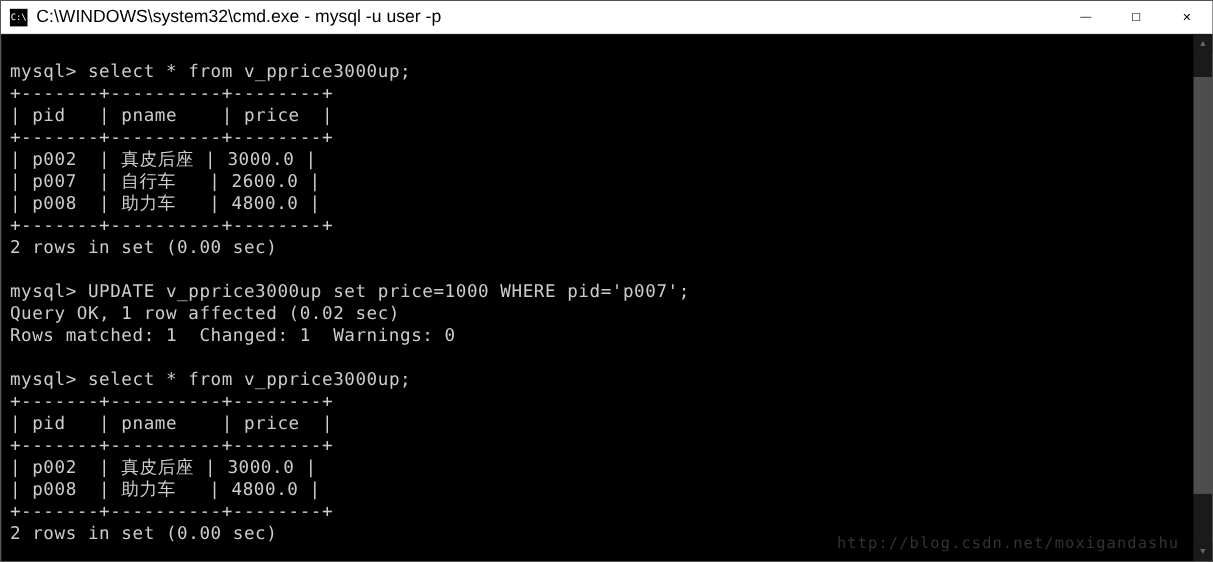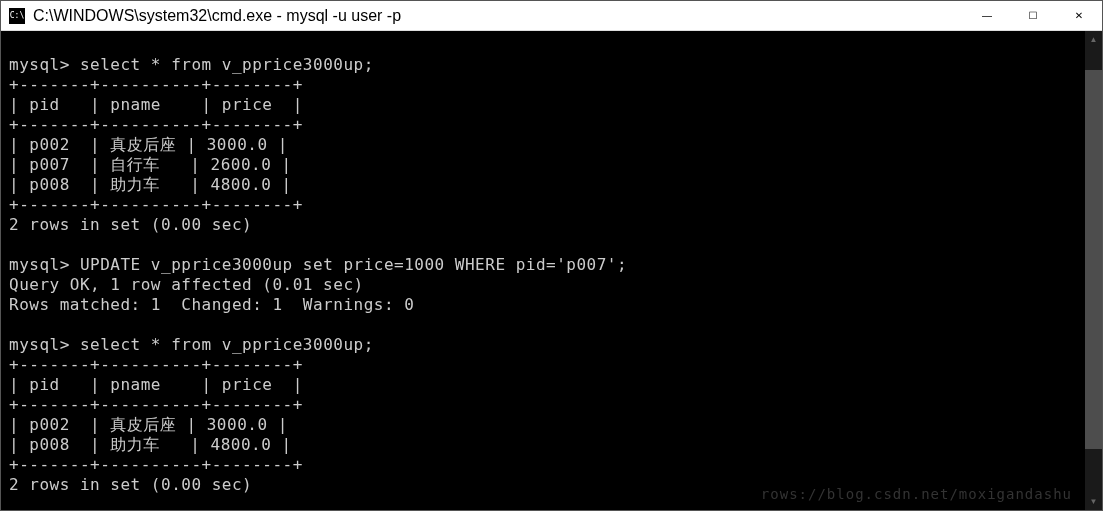--- a/index.html
+++ b/index.html
@@ -141,33 +141,33 @@
 <span>+-------+----------+--------+</span>
 <span>| pid   | pname    | price  |</span>
 <span>+-------+----------+--------+</span>
 <span>| p002  | 真皮后座 | 3000.0 |</span>
 <span>| p007  | 自行车   | 2600.0 |</span>
 <span>| p008  | 助力车   | 4800.0 |</span>
 <span>+-------+----------+--------+</span>
 <span>2 rows in set (0.00 sec)</span>
 
 <span>mysql&gt;</span> <span>UPDATE v_pprice3000up set price=1000 WHERE pid='p007';</span>
-<span>Query OK, 1 row affected (0.01 sec)</span>
+<span>Query OK, 1 row affected (0.02 sec)</span>
 <span>Rows matched: 1  Changed: 1  Warnings: 0</span>
 
 <span>mysql&gt;</span> <span>select * from v_pprice3000up;</span>
 <span>+-------+----------+--------+</span>
 <span>| pid   | pname    | price  |</span>
 <span>+-------+----------+--------+</span>
 <span>| p002  | 真皮后座 | 3000.0 |</span>
 <span>| p008  | 助力车   | 4800.0 |</span>
 <span>+-------+----------+--------+</span>
 <span>2 rows in set (0.00 sec)</span></div>
     <div class="scrollbar">
       <div class="scroll-arrow up">▲</div>
       <div class="scroll-track">
         <div class="scroll-thumb"></div>
       </div>
       <div class="scroll-arrow down">▼</div>
     </div>
-    <div class="watermark">rows://blog.csdn.net/moxigandashu</div>
+    <div class="watermark">http://blog.csdn.net/moxigandashu</div>
   </div>
 </div>
 
 </body></html>

